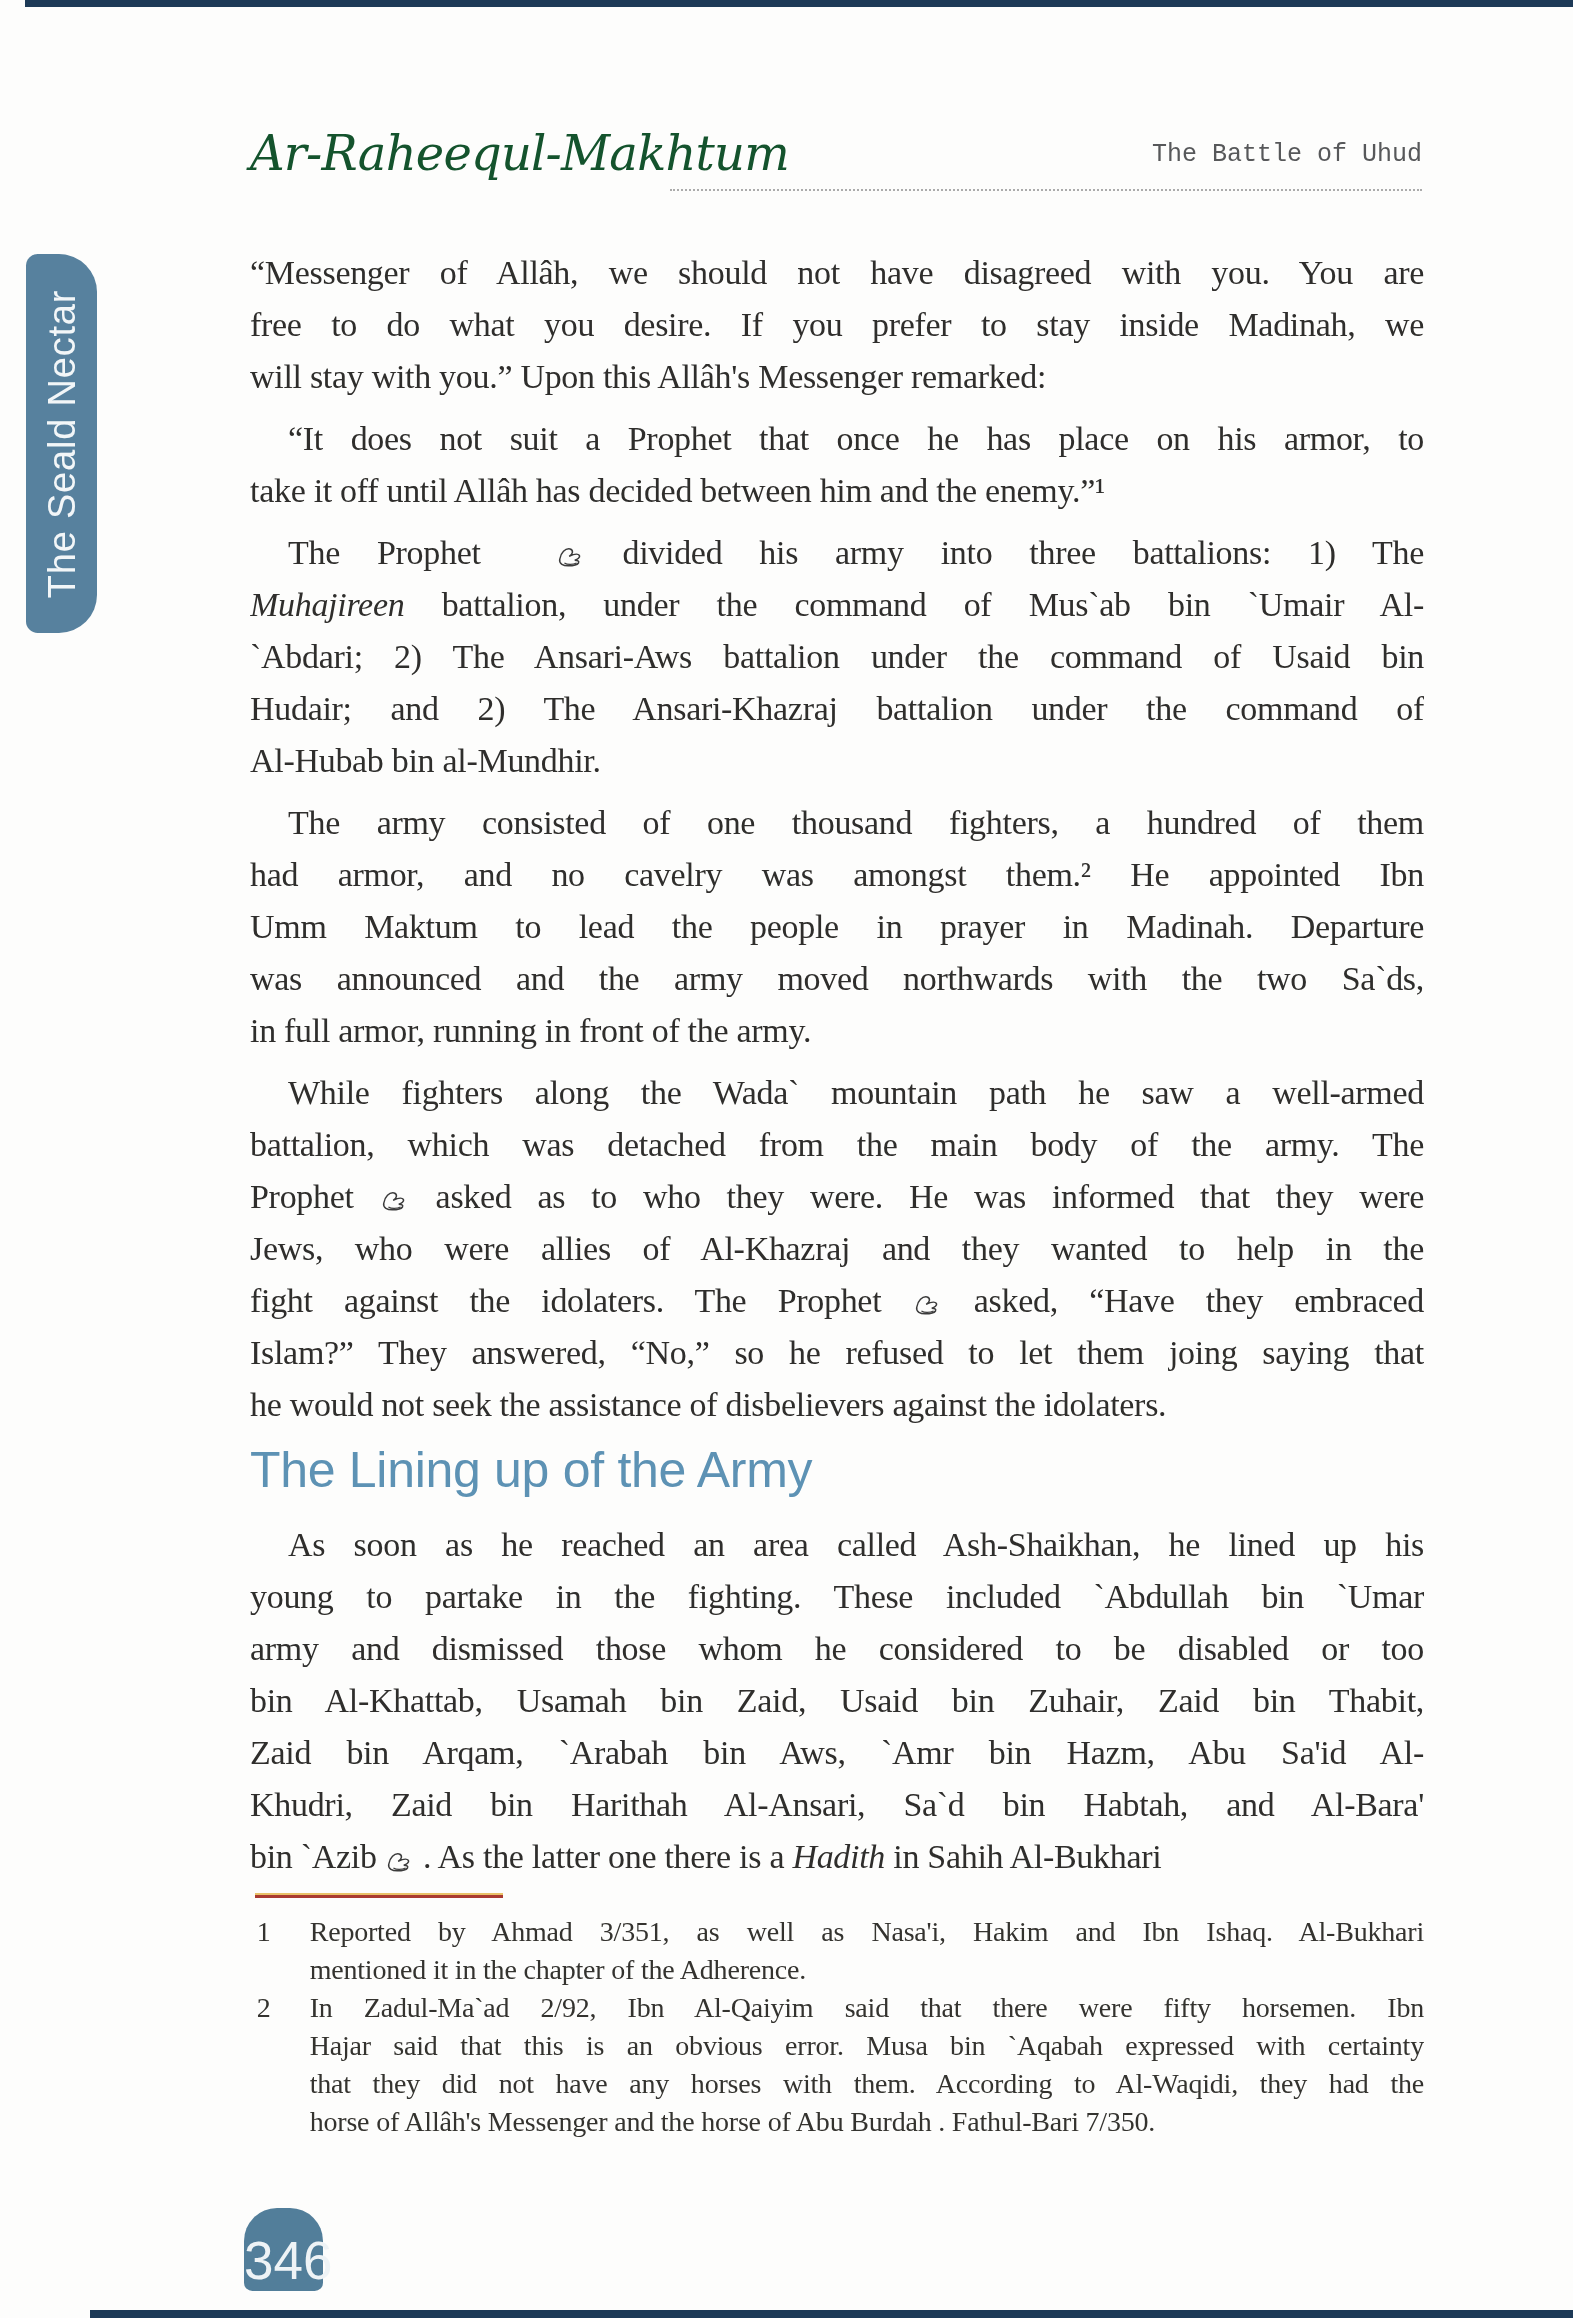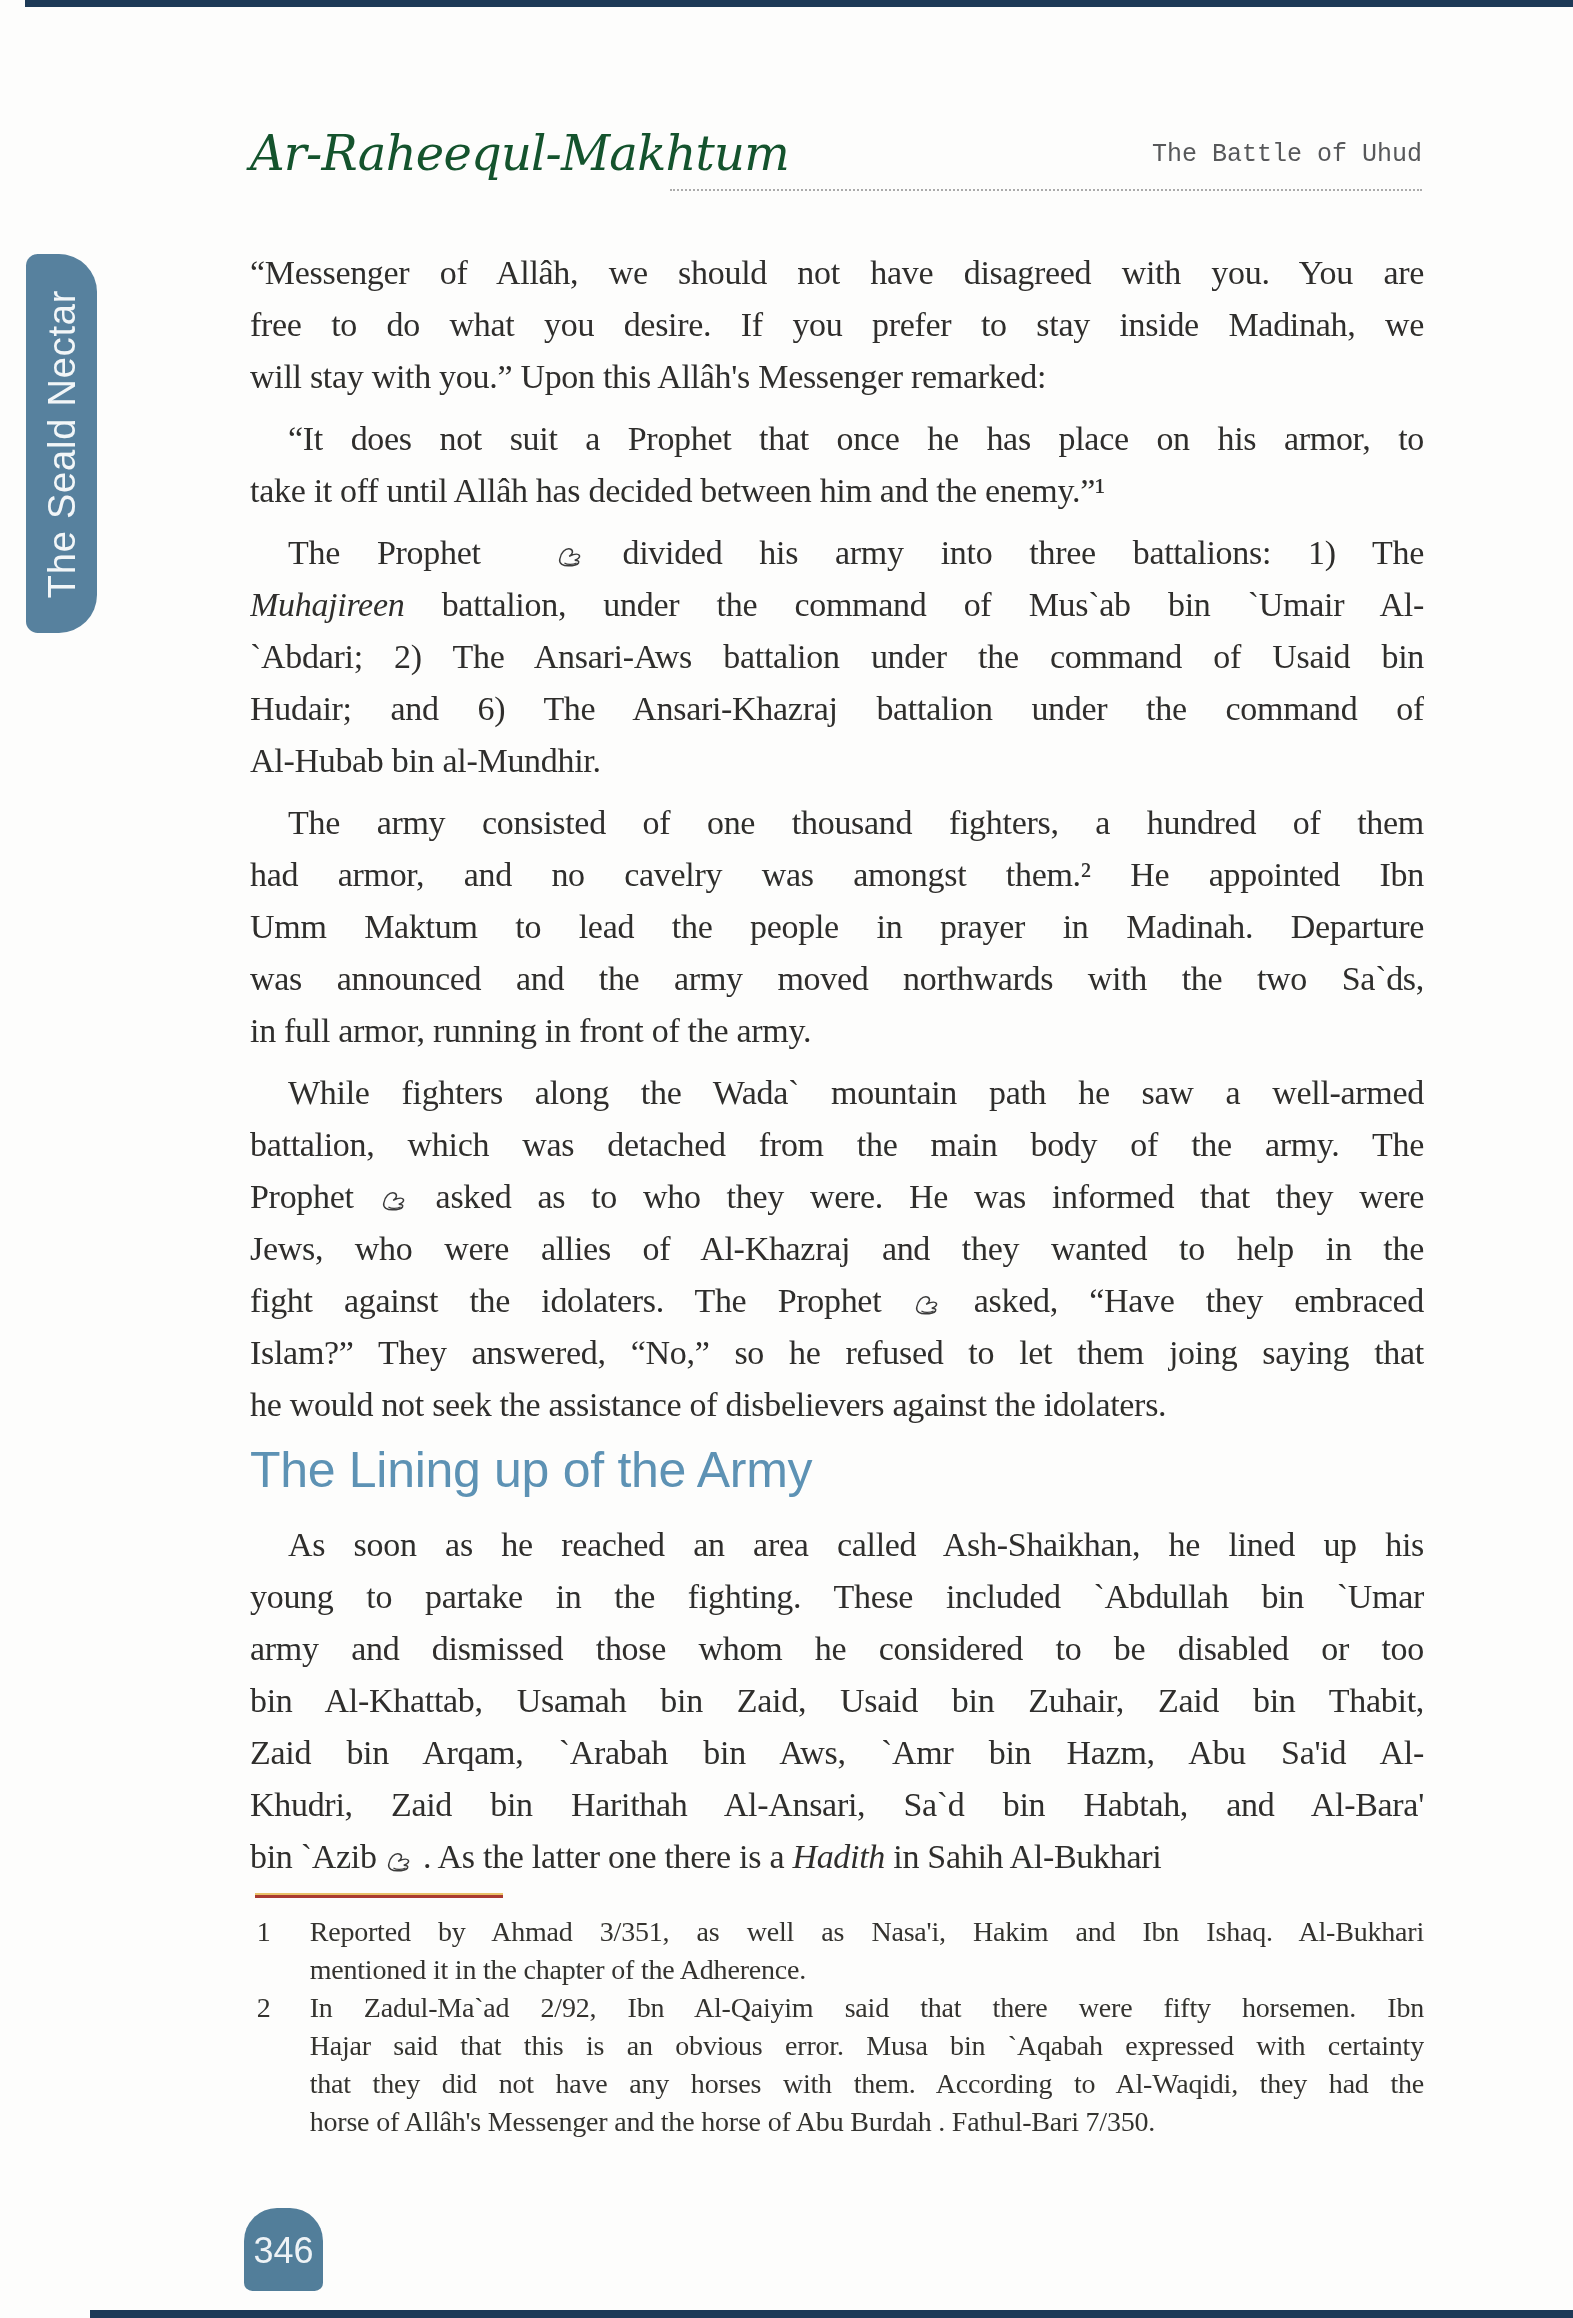--- a/index.html
+++ b/index.html
@@ -44,21 +44,21 @@
   .footnote{display:flex;}
   .fn-num{flex:0 0 53px;padding-left:6.7px;}
   .fn-lines{flex:1;}
   .fn-line{text-align:justify;text-align-last:justify;max-height:38px;overflow:hidden;}
   .fn-line.last{text-align-last:left;}
 
   
   .page-tab{position:absolute;left:244px;top:2208px;width:79px;height:83px;background:#527e9a;
             border-radius:33px 33px 8.3px 8.3px;}
   .page-tab span{position:absolute;left:0;right:0;top:22px;text-align:center;color:#eef3f6;
-                 font-family:"Liberation Sans","DejaVu Sans",sans-serif;font-size:36px;}
+                 font-family:"Liberation Sans","DejaVu Sans",sans-serif;font-size:53px;}
 
   
   .hon{display:inline-block;vertical-align:-4.2px;line-height:0;}
 </style>
 </head>
 <body>
 
 <div class="page">
 
   <div class="top-edge"></div>
@@ -82,21 +82,21 @@
         <div class="line">“It does not suit a Prophet that once he has place on his armor, to</div>
         <div class="line last">take it off until Allâh has decided between him and the enemy.”¹</div>
       </div>
       <div class="para indent">
         <div class="line">The Prophet <span class="hon"><svg width="30" height="25" viewBox="0 0 32 26">
               <path d="M4 17c1-7 6-12 11-11 4 1 3 6-1 8 4-2 9-4 11-1 1 2-2 4-5 5 3 0 5 1 4 3-2 3-7 3-11 3-5 0-10-2-9-7z" fill="none" stroke="#3c3c3c" stroke-width="1.6"></path>
               <path d="M9 21c3 2 9 2 13 0" stroke="#3c3c3c" fill="none" stroke-width="1.2"></path>
             </svg></span> divided his army into three battalions: 1) The</div>
         <div class="line"><i>Muhajireen</i> battalion, under the command of Mus`ab bin `Umair Al-</div>
         <div class="line">`Abdari; 2) The Ansari-Aws battalion under the command of Usaid bin</div>
-        <div class="line">Hudair; and 6) The Ansari-Khazraj battalion under the command of</div>
+        <div class="line">Hudair; and 2) The Ansari-Khazraj battalion under the command of</div>
         <div class="line last">Al-Hubab bin al-Mundhir.</div>
       </div>
       <div class="para indent">
         <div class="line">The army consisted of one thousand fighters, a hundred of them</div>
         <div class="line">had armor, and no cavelry was amongst them.² He appointed Ibn</div>
         <div class="line">Umm Maktum to lead the people in prayer in Madinah. Departure</div>
         <div class="line">was announced and the army moved northwards with the two Sa`ds,</div>
         <div class="line last">in full armor, running in front of the army.</div>
       </div>
       <div class="para indent">

